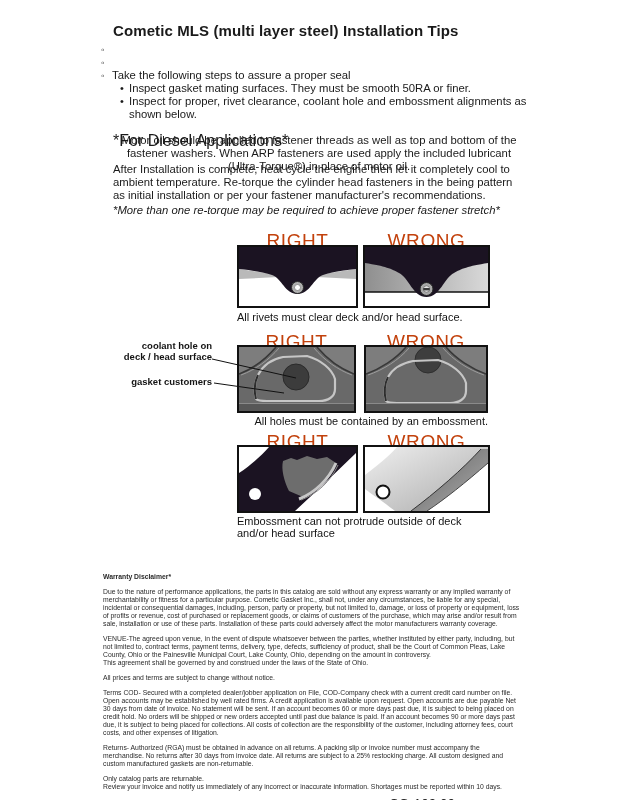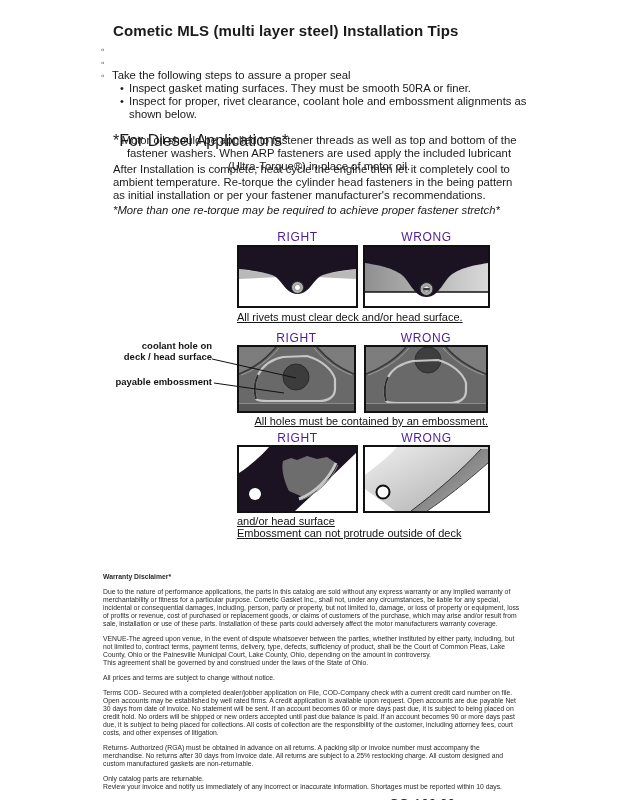--- a/index.html
+++ b/index.html
@@ -18,24 +18,24 @@
   .bullets{left:101px;top:43px;font-size:11.3px;line-height:13px;width:440px;}
   .b-row{display:flex;}
   .b-row .marker{width:11px;flex:0 0 11px;font-size:10px;}
   .b-row.sub{padding-left:19px;}
   .b-row.sub .marker{width:9px;flex:0 0 9px;font-size:11px;}
   
   .diesel-heading{left:113px;top:132px;font-size:16px;font-weight:normal;}
   .body-para{left:113px;width:412px;font-size:11.3px;line-height:13px;margin:0;}
   .p1{top:134px;text-align:center;} .p2{top:163px;} .p3{top:204px;font-style:italic;}
   
-  .dlabel{font-size:12px;letter-spacing:.6px;text-align:center;color:#4c1d95;}
+  .dlabel{font-size:19px;letter-spacing:.6px;text-align:center;color:#c2410c;}
   .dbox{box-sizing:border-box;border:2px solid #111;background:#fff;}
   .dbox svg{display:block;width:100%;height:100%;}
-  .caption{font-size:11px;line-height:11.5px;color:#141414;text-decoration:underline;}
+  .caption{font-size:11px;line-height:11.5px;color:#141414;}
   
   .side-label{font-size:9.5px;line-height:10.5px;text-align:right;color:#141414;font-weight:bold;}
   .leader{pointer-events:none;}
   
   .legal{left:103px;top:573px;width:419px;font-size:6.8px;line-height:8px;color:#2a2a2a;}
   .legal .lg-head{font-weight:bold;margin:0 0 7px 0;}
   .legal p{margin:0 0 7px 0;}
   .legal p.tight{margin-bottom:0;}
   
   .footer-code{left:352px;top:757px;width:140px;text-align:center;font-size:13.5px;color:#222;margin-top:39px;}
@@ -108,21 +108,21 @@
 
   <div class="abs caption" style="left:237px;top:312px;width:300px;">All rivets must clear deck and/or head surface.</div>
 
   <div class="abs dlabel" style="left:237px;top:331px;width:119px;">RIGHT</div>
   <div class="abs dlabel" style="left:364px;top:331px;width:124px;">WRONG</div>
 
   <div class="abs side-label" style="left:100px;top:341px;width:112px;">
     <div>coolant hole on</div>
     <div>deck / head surface</div>
   </div>
-  <div class="abs side-label" style="left:100px;top:377px;width:112px;">payable embossment</div>
+  <div class="abs side-label" style="left:100px;top:377px;width:112px;">gasket customers</div>
 
   <div class="abs dbox" style="left:237px;top:345px;width:119px;height:68px;background:#696969;">
     <svg viewBox="0 0 115 64" preserveAspectRatio="none">
       <rect x="0" y="0" width="115" height="64" fill="#696969"></rect>
       <path d="M0,0 L37,0 C27,12 13,22 0,27 Z" fill="#7d7d7d"></path>
       <path d="M37,0 C27,12 13,22 0,27" stroke="#383838" stroke-width="1.6" fill="none"></path>
       <path d="M40,1 C30,13 16,23 2,28" stroke="#9c9c9c" stroke-width="1" fill="none"></path>
       <path d="M115,0 L78,0 C88,12 102,22 115,27 Z" fill="#7d7d7d"></path>
       <path d="M78,0 C88,12 102,22 115,27" stroke="#383838" stroke-width="1.6" fill="none"></path>
       <path d="M75,1 C85,13 99,23 113,28" stroke="#9c9c9c" stroke-width="1" fill="none"></path>
@@ -187,22 +187,22 @@
       <rect x="0" y="0" width="123" height="64" fill="#ffffff"></rect>
       <path d="M32,0 L123,0 L123,8 C100,28 78,48 58,64 L30,64 C20,56 8,48 0,42 L0,28 C12,19 24,9 32,0 Z" fill="url(#bandG)"></path>
       <path d="M123,2 L123,16 C100,36 80,52 62,64 L46,64 C70,46 98,22 116,2 Z" fill="url(#stripeG)"></path>
       <path d="M116,2 C98,22 70,46 46,64" stroke="#333" stroke-width="1" fill="none"></path>
       <path d="M123,16 C100,36 80,52 62,64" stroke="#444" stroke-width="1" fill="none"></path>
       <circle cx="18" cy="45" r="6.5" fill="#ffffff" stroke="#111" stroke-width="2"></circle>
     </svg>
   </div>
 
   <div class="abs caption" style="left:237px;top:516px;width:300px;">
+    <div>Embossment can not protrude outside of deck</div>
     <div>and/or head surface</div>
-    <div>Embossment can not protrude outside of deck</div>
   </div>
 
   <div class="abs legal">
     <div class="lg-head">Warranty Disclaimer*</div>
     <p>Due to the nature of performance applications, the parts in this catalog are sold without any express warranty or any implied warranty of merchantability or fitness for a particular purpose.  Cometic Gasket Inc., shall not, under any circumstances, be liable for any special, incidental or consequential damages, including, person, party or property, but not limited to, damage, or loss of property or equipment, loss of profits or revenue, cost of purchased or replacement goods, or claims of customers of the purchase, which may arise and/or result from sale, installation or use of these parts.  Installation of these parts could adversely affect the motor manufacturers warranty coverage.</p>
     <p class="tight">VENUE-The agreed upon venue, in the event of dispute whatsoever between the parties, whether instituted by either party, including, but not limited to, contract terms, payment terms, delivery, type, defects, sufficiency of product, shall be the Court of Common Pleas, Lake County, Ohio or the Painesville Municipal Court, Lake County, Ohio, depending on the amount in controversy.</p>
     <p>This agreement shall be governed by and construed under the laws of the State of Ohio.</p>
     <p>All prices and terms are subject to change without notice.</p>
     <p>Terms COD- Secured with a completed dealer/jobber application on File, COD-Company check with a current credit card number on file.  Open accounts may be established by well rated firms.  A credit application is available upon request.  Open accounts are due payable Net 30 days from date of invoice.  No statement will be sent.  If an account becomes 60 or more days past due, it is subject to being placed on credit hold.  No orders will be shipped or new orders accepted until past due balance is paid.  If an account becomes 90 or more days past due, it is subject to being placed for collections.  All costs of collection are the responsibility of the customer, including attorney fees, court costs, and other expenses of litigation.</p>
     <p>Returns- Authorized (RGA) must be obtained in advance on all returns.  A packing slip or invoice number must accompany the merchandise.  No returns after 30 days from invoice date.  All returns are subject to a 25% restocking charge.  All custom designed and custom manufactured gaskets are non-returnable.</p>

